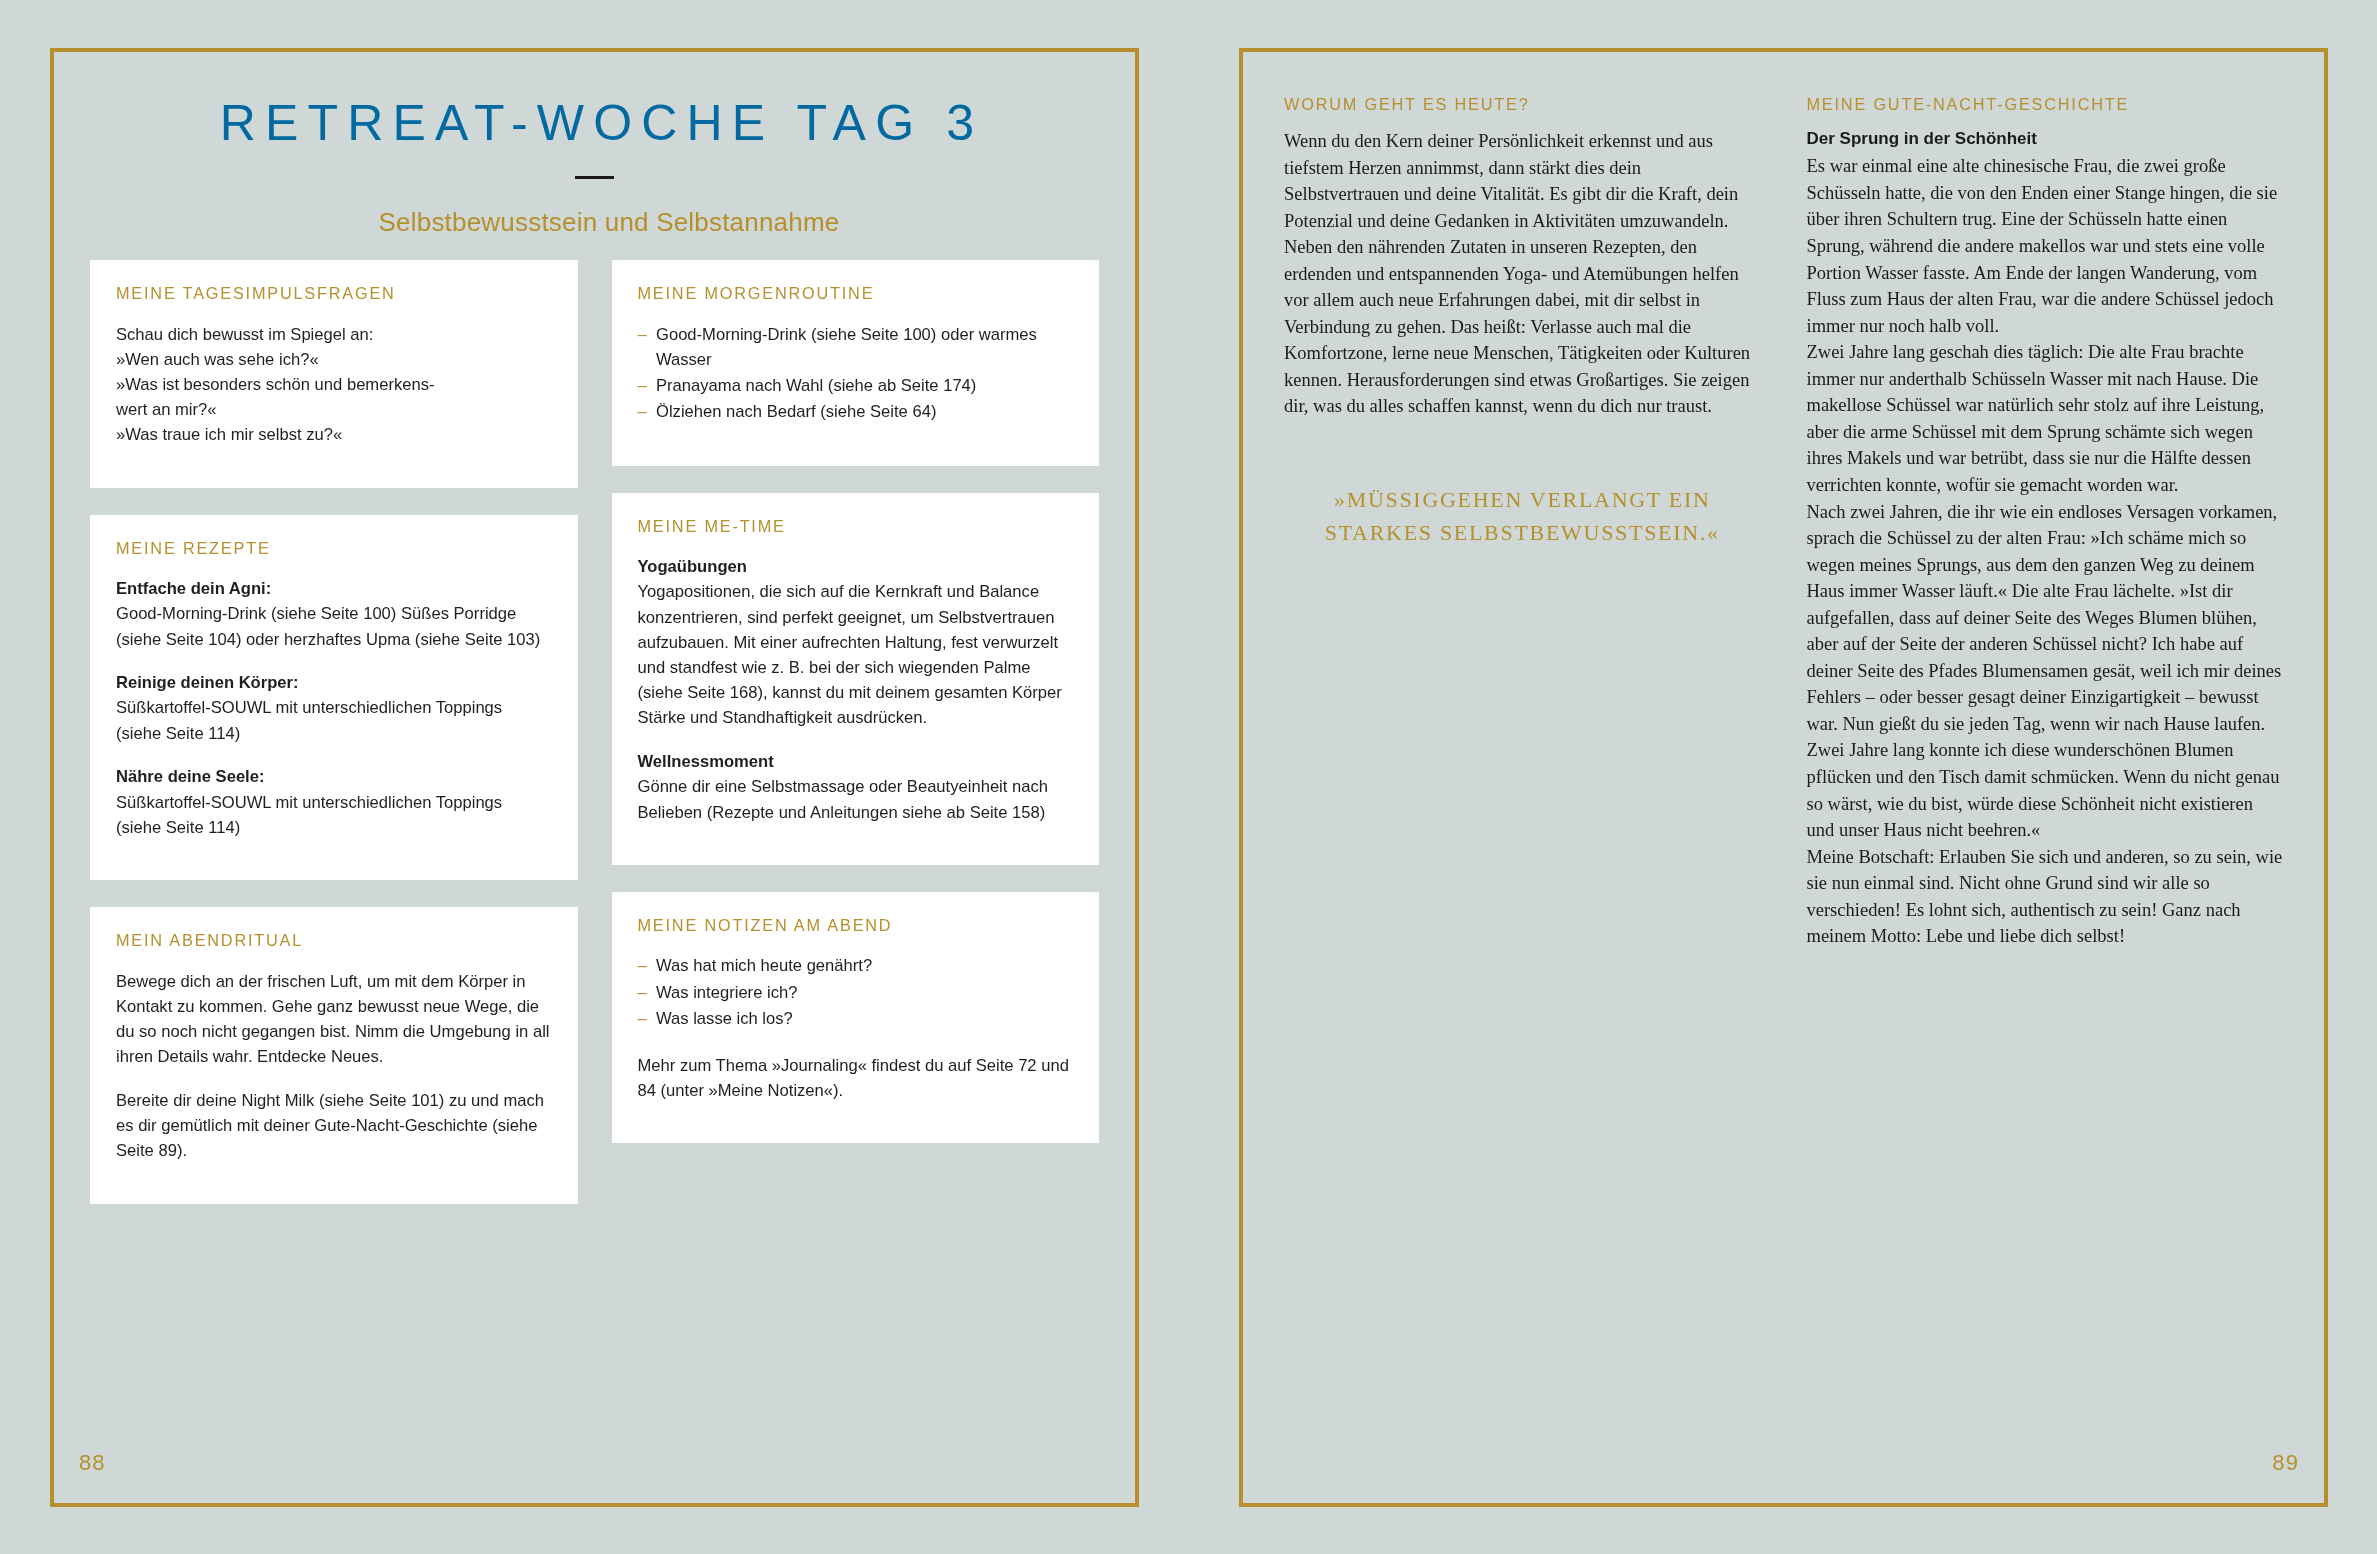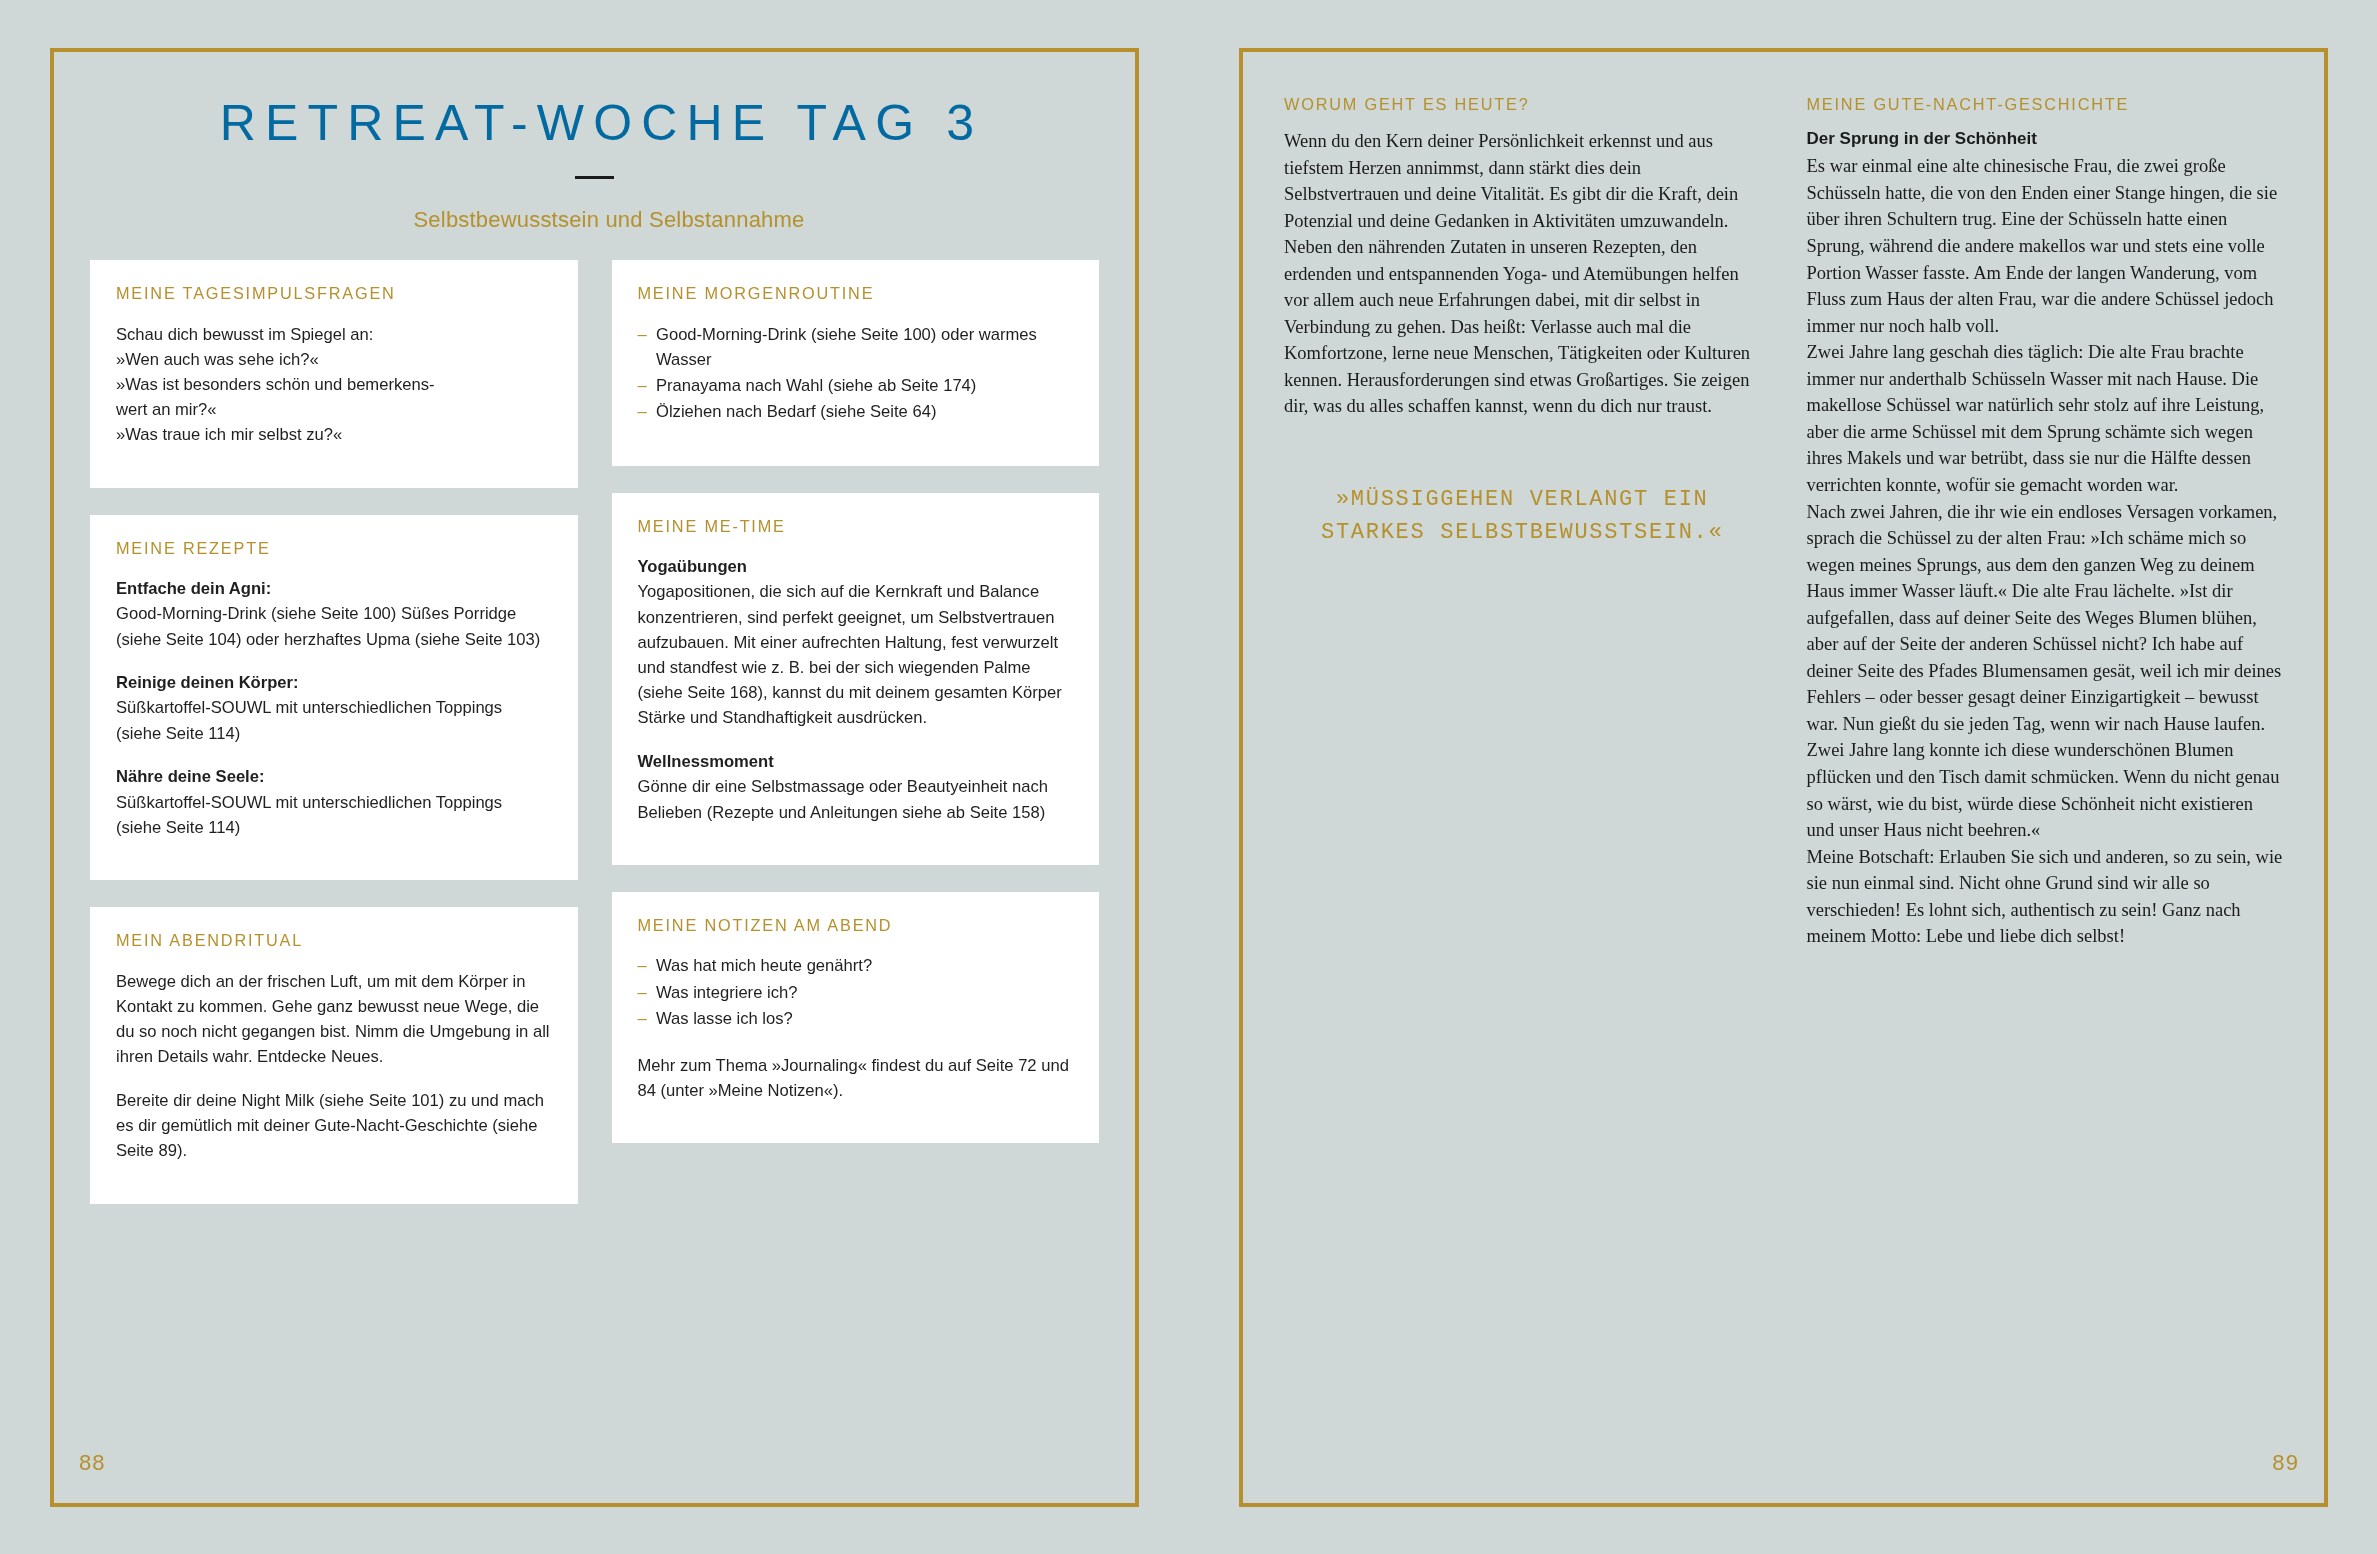--- a/index.html
+++ b/index.html
@@ -93,21 +93,21 @@
     padding-left: 14px;
   }
   .title-rule {
     width: 39px;
     height: 3.8px;
     background: #1b1b1b;
     margin: 26px auto 0 auto;
   }
   .subtitle {
     margin-top: 28px;
-    font-size: 22px;
+    font-size: 26px;
     color: #b5902c;
     letter-spacing: 0.2px;
     font-family: "Liberation Sans", sans-serif;
     padding-left: 29px;
   }
 
   .cards {
     position: absolute;
     left: 0;
     right: 0;
@@ -207,21 +207,21 @@
 
   .quote-block {
     margin-top: 63px;
     text-align: center;
   }
   .quote-text {
     color: #b5902c;
     font-size: 22px;
     letter-spacing: 1.7px;
     line-height: 1.52;
-    font-family: Liberation Mono, monospace;
+    font-family: Liberation Serif, serif;
     margin: 16px;
   }
   .quote-attr {
     margin-top: 24px;
     font-size: 15.2px;
     line-height: 1.38;
     color: #1f1f1f;
     font-family: "Liberation Sans", sans-serif;
   }
 </style>

